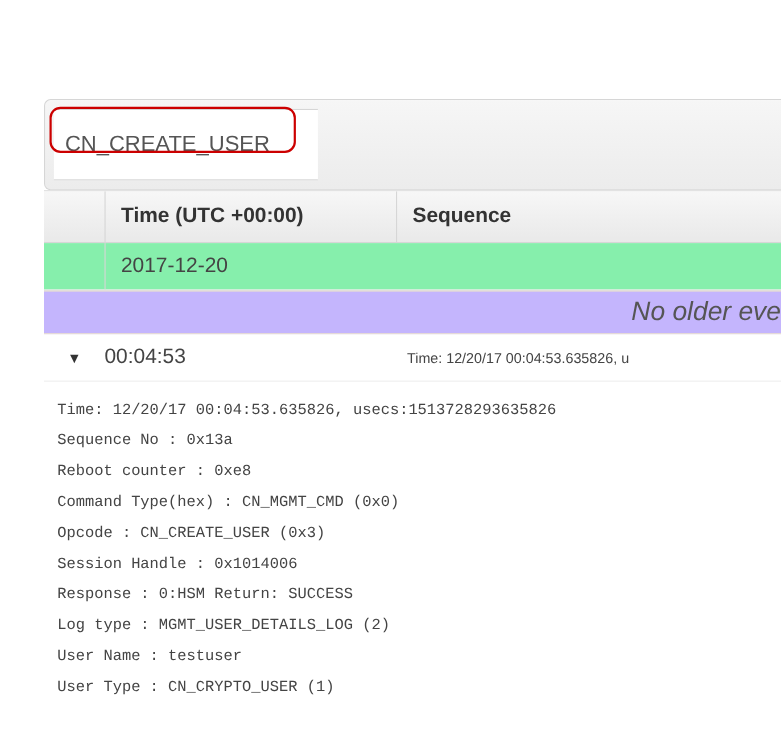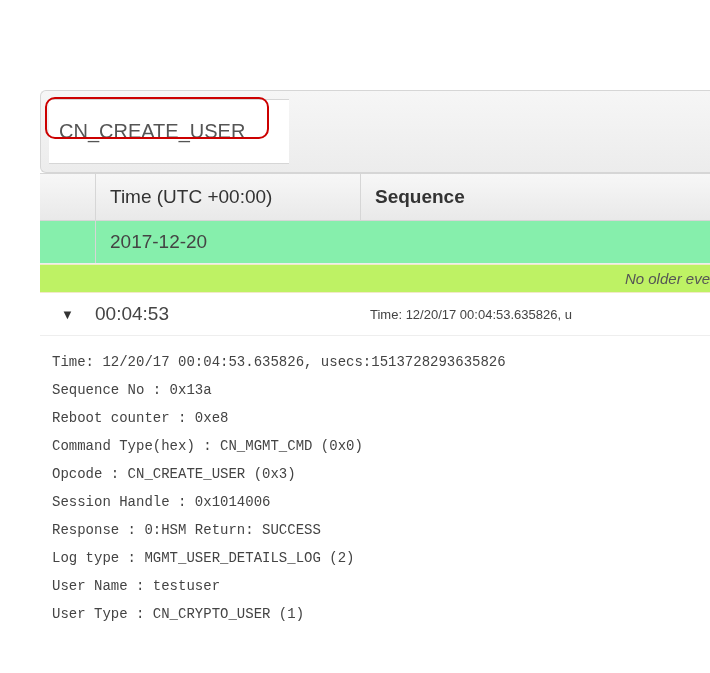--- a/index.html
+++ b/index.html
@@ -66,21 +66,21 @@
   .col-toggle {
     width: 55px;
     flex: none;
     border-right: 1px solid #d6d6d6;
   }
   .col-time {
     width: 265px;
     flex: none;
     border-right: 1px solid #d6d6d6;
     padding: 12px 14px;
-    font-weight: normal;
+    font-weight: bold;
     font-size: 19px;
     color: #333;
     box-sizing: border-box;
   }
   .col-msg {
     flex: 1;
     padding: 12px 14px;
     font-weight: bold;
     font-size: 19px;
     color: #333;
@@ -91,27 +91,27 @@
     background: #86efac;
     border-bottom: 1px solid #eee;
   }
   .date-row .cell {
     padding: 10px 14px;
     font-size: 19px;
     color: #444;
     box-sizing: border-box;
   }
   .no-older-row {
-    background: #bef264;
+    background: #c4b5fd;
     border-top: 1px solid #f2e9c8;
     border-bottom: 1px solid #f2e9c8;
     text-align: right;
     padding: 5px 0 5px 0;
     font-style: italic;
-    font-size: 15px;
+    font-size: 24px;
     color: #555;
     overflow: hidden;
     white-space: nowrap;
     padding-left: 470px;
   }
   .event-row {
     display: flex;
     align-items: center;
     background: #ffffff;
     border-bottom: 1px solid #eee;

